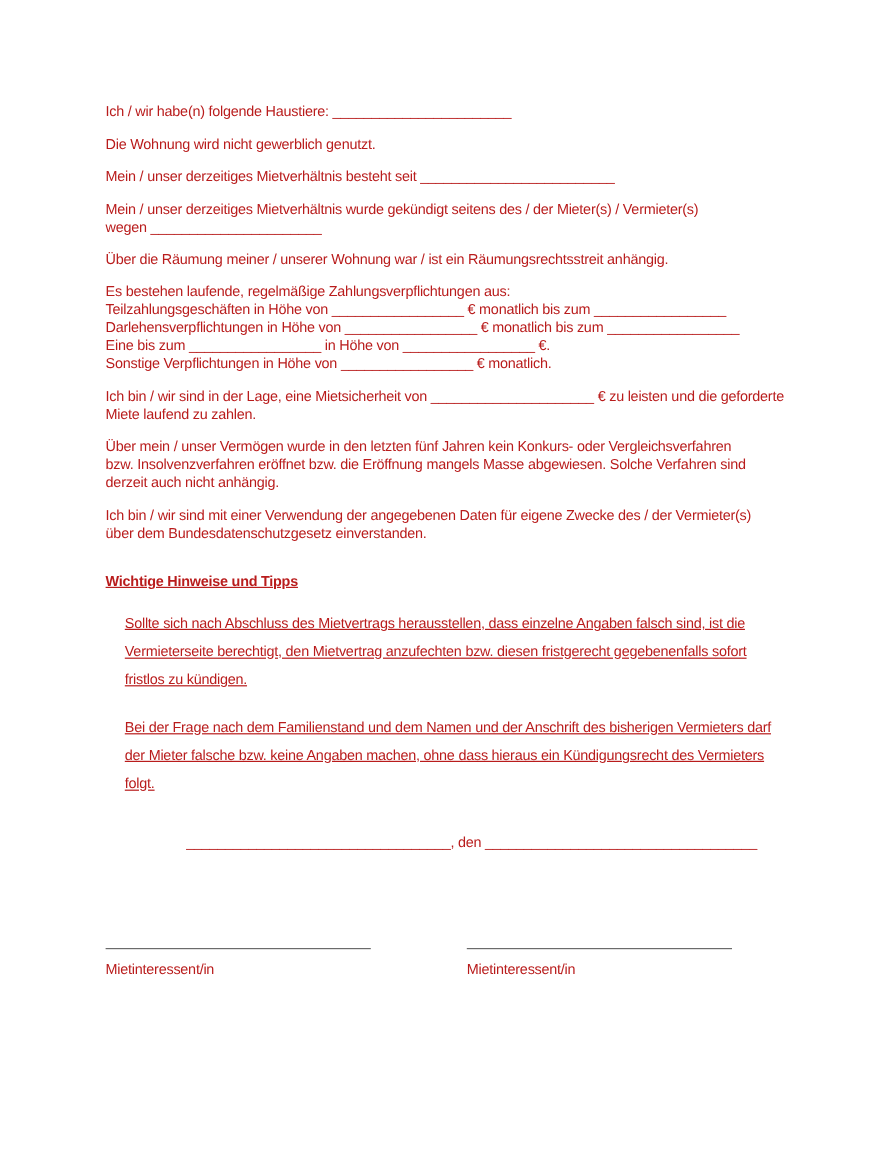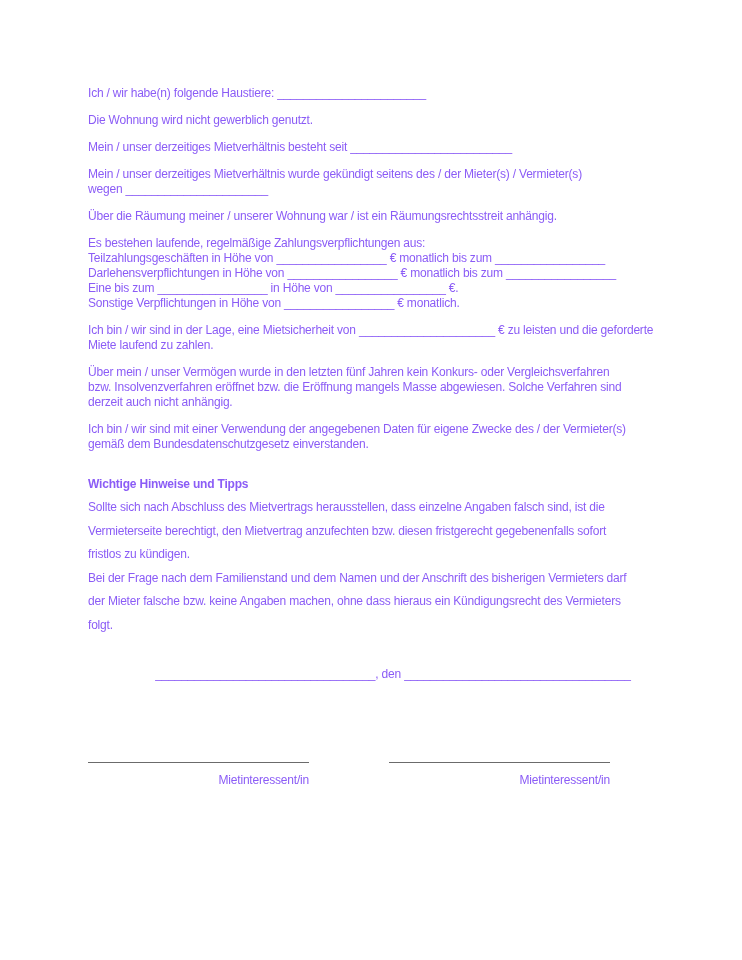--- a/index.html
+++ b/index.html
@@ -17,54 +17,55 @@
   .page {
     position: absolute;
     inset: 0;
     background: #ffffff;
   }
   .content {
     position: absolute;
     left: 88px;
     top: 86px;
     width: 610px;
-    color: #8b5cf6;
+    color: #b91c1c;
     font-size: 12px;
     line-height: 15px;
     letter-spacing: -0.2px;
   }
   .stmt {
     margin: 0 0 12px 0;
     white-space: pre;
   }
   .notes-heading {
     font-size: 12px;
     line-height: 15px;
     font-weight: bold;
+    text-decoration: underline;
     margin: 25px 0 4px 0;
     letter-spacing: -0.2px;
   }
   .note {
-    margin: 0;
+    margin: 16px;
     white-space: pre;
     line-height: 23.5px;
+    text-decoration: underline;
   }
   .place-date {
     margin: 30px 0 0 0;
     white-space: pre;
     text-align: center;
   }
   .sig-row {
     display: flex;
     gap: 80px;
     margin-top: 80px;
   }
   .sig-col {
     width: 221px;
-    text-align: right;
   }
   .sig-line {
     height: 0;
     border-top: 1.4px solid #6b6b6b;
   }
   .sig-label {
     padding-top: 10px;
     white-space: pre;
   }
 </style>
@@ -84,21 +85,21 @@
 Teilzahlungsgeschäften in Höhe von _________________ € monatlich bis zum _________________
 Darlehensverpflichtungen in Höhe von _________________ € monatlich bis zum _________________
 Eine bis zum _________________ in Höhe von _________________ €.
 Sonstige Verpflichtungen in Höhe von _________________ € monatlich.</p>
     <p class="stmt">Ich bin / wir sind in der Lage, eine Mietsicherheit von _____________________ € zu leisten und die geforderte
 Miete laufend zu zahlen.</p>
     <p class="stmt">Über mein / unser Vermögen wurde in den letzten fünf Jahren kein Konkurs- oder Vergleichsverfahren
 bzw. Insolvenzverfahren eröffnet bzw. die Eröffnung mangels Masse abgewiesen. Solche Verfahren sind
 derzeit auch nicht anhängig.</p>
     <p class="stmt">Ich bin / wir sind mit einer Verwendung der angegebenen Daten für eigene Zwecke des / der Vermieter(s)
-gemäß dem Bundesdatenschutzgesetz einverstanden.</p>
+über dem Bundesdatenschutzgesetz einverstanden.</p>
 
     <h2 class="notes-heading">Wichtige Hinweise und Tipps</h2>
     <p class="note">Sollte sich nach Abschluss des Mietvertrags herausstellen, dass einzelne Angaben falsch sind, ist die
 Vermieterseite berechtigt, den Mietvertrag anzufechten bzw. diesen fristgerecht gegebenenfalls sofort
 fristlos zu kündigen.</p>
     <p class="note">Bei der Frage nach dem Familienstand und dem Namen und der Anschrift des bisherigen Vermieters darf
 der Mieter falsche bzw. keine Angaben machen, ohne dass hieraus ein Kündigungsrecht des Vermieters
 folgt.</p>
 
     <p class="place-date">__________________________________, den ___________________________________</p>

